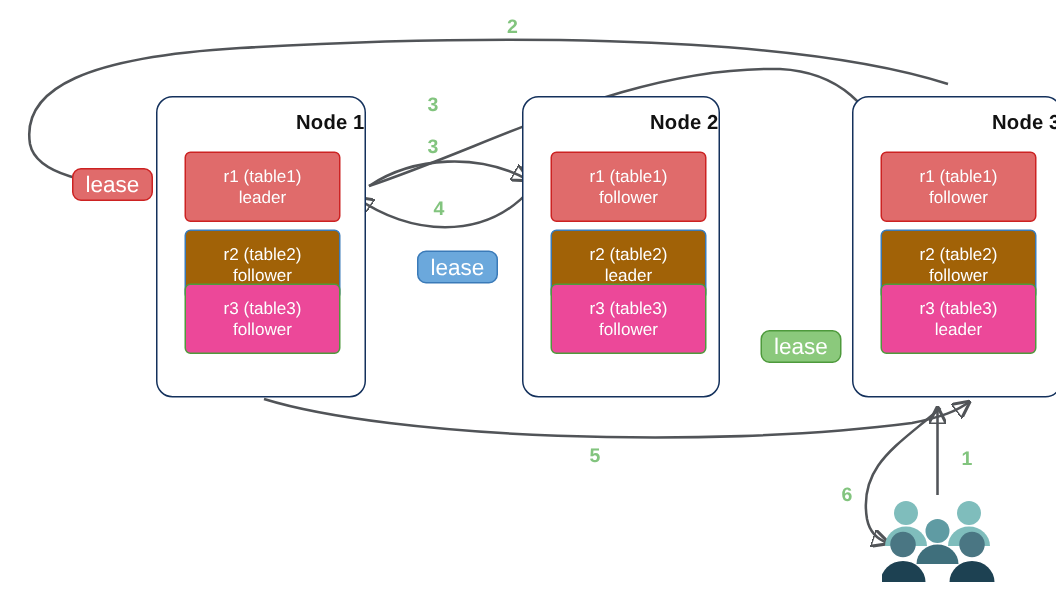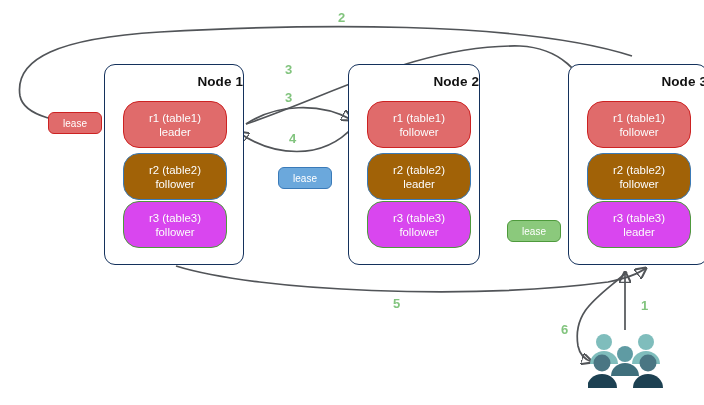--- a/index.html
+++ b/index.html
@@ -32,43 +32,43 @@
     letter-spacing:.1px;
   }
 
   
   .chip{
     position:absolute;
     left:18px;
     width:104px;
     height:47px;
     box-sizing:border-box;
-    border-radius:16px;
+    border-radius:4px;
     display:flex;
     flex-direction:column;
     align-items:center;
     justify-content:center;
     color:#ffffff;
     font-size:11.4px;
     line-height:14px;
     text-align:center;
     text-shadow:0 0 1px rgba(0,0,0,.08);
   }
   .chip span{display:block;}
   .chip.r1{background:#e06b6b;border:1.6px solid #cc2222;top:36px;}
   .chip.r2{background:#a16207;border:1.6px solid #3a7ab8;top:88px;}
-  .chip.r3{background:#d946ef;border:1.6px solid #4e9a3c;top:136px;}
+  .chip.r3{background:#ec4899;border:1.6px solid #4e9a3c;top:124px;}
 
   
   .lease{
     position:absolute;
     box-sizing:border-box;
     border-radius:6px;
     color:#ffffff;
-    font-size:10px;
+    font-size:15px;
     display:flex;
     align-items:center;
     justify-content:center;
     height:22px;
     width:54px;
     z-index:4;
   }
   .lease.red{background:#e06b6b;border:1.6px solid #cc2222;left:48px;top:112px;}
   .lease.blue{background:#6ba8dc;border:1.6px solid #3a7ab8;left:278px;top:167px;}
   .lease.green{background:#8bc97c;border:1.6px solid #4e9a3c;left:507px;top:220px;}

